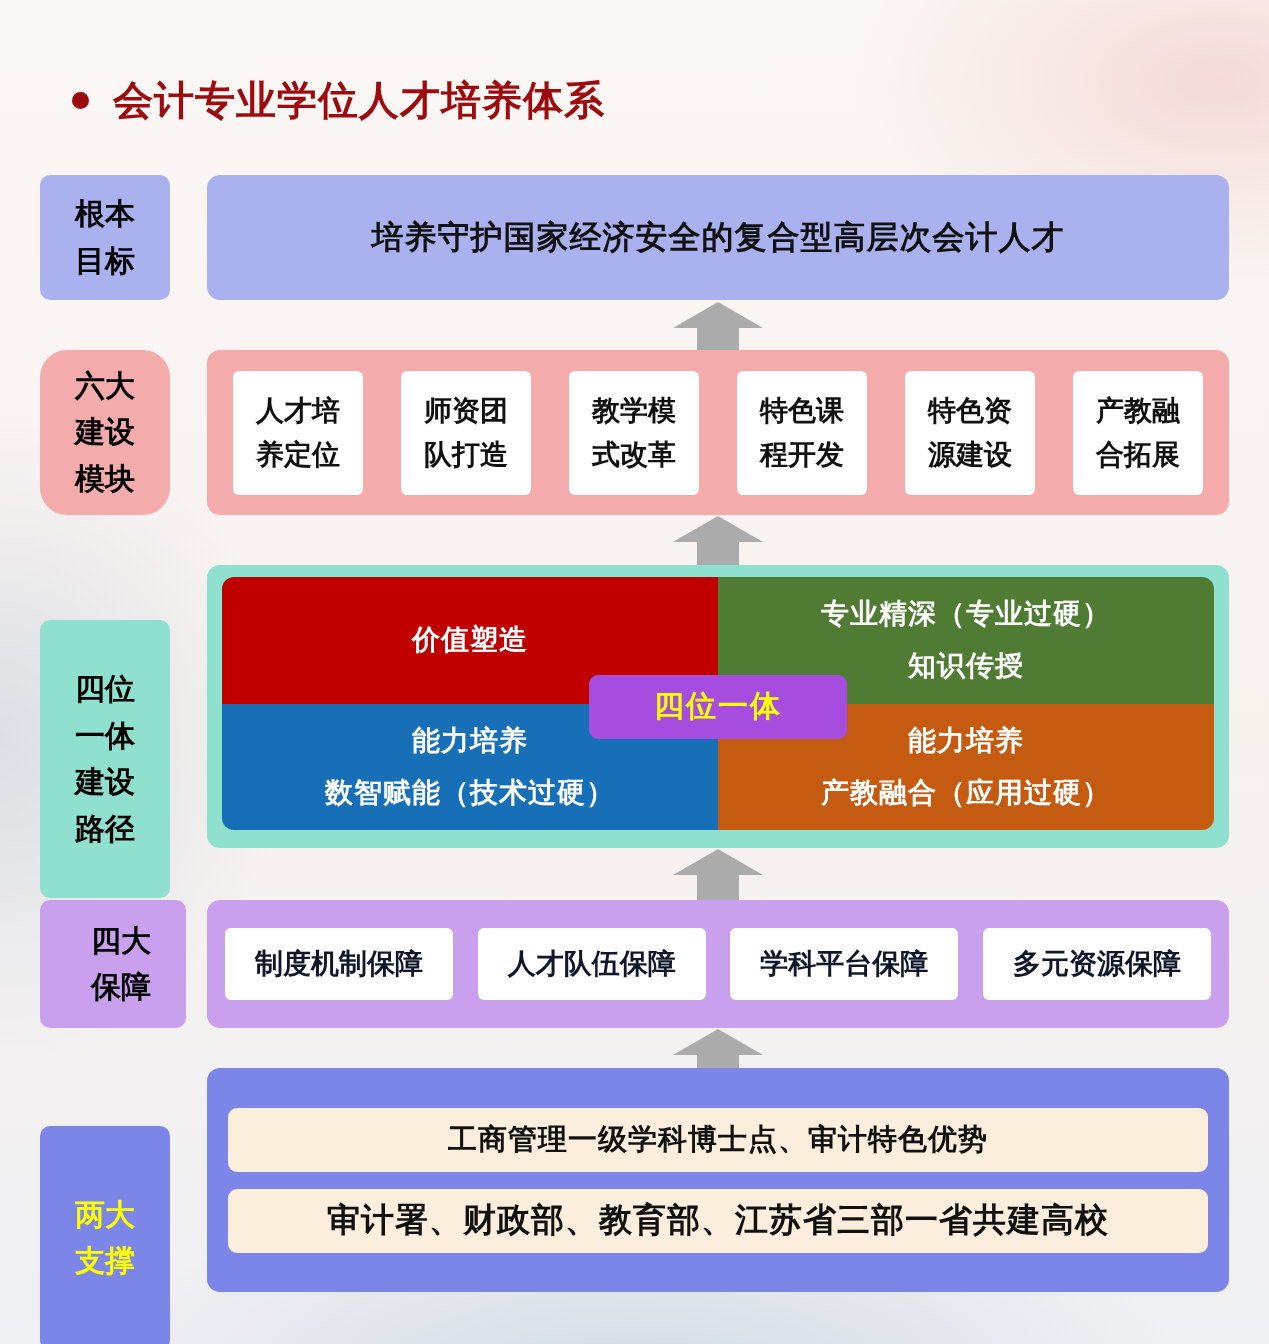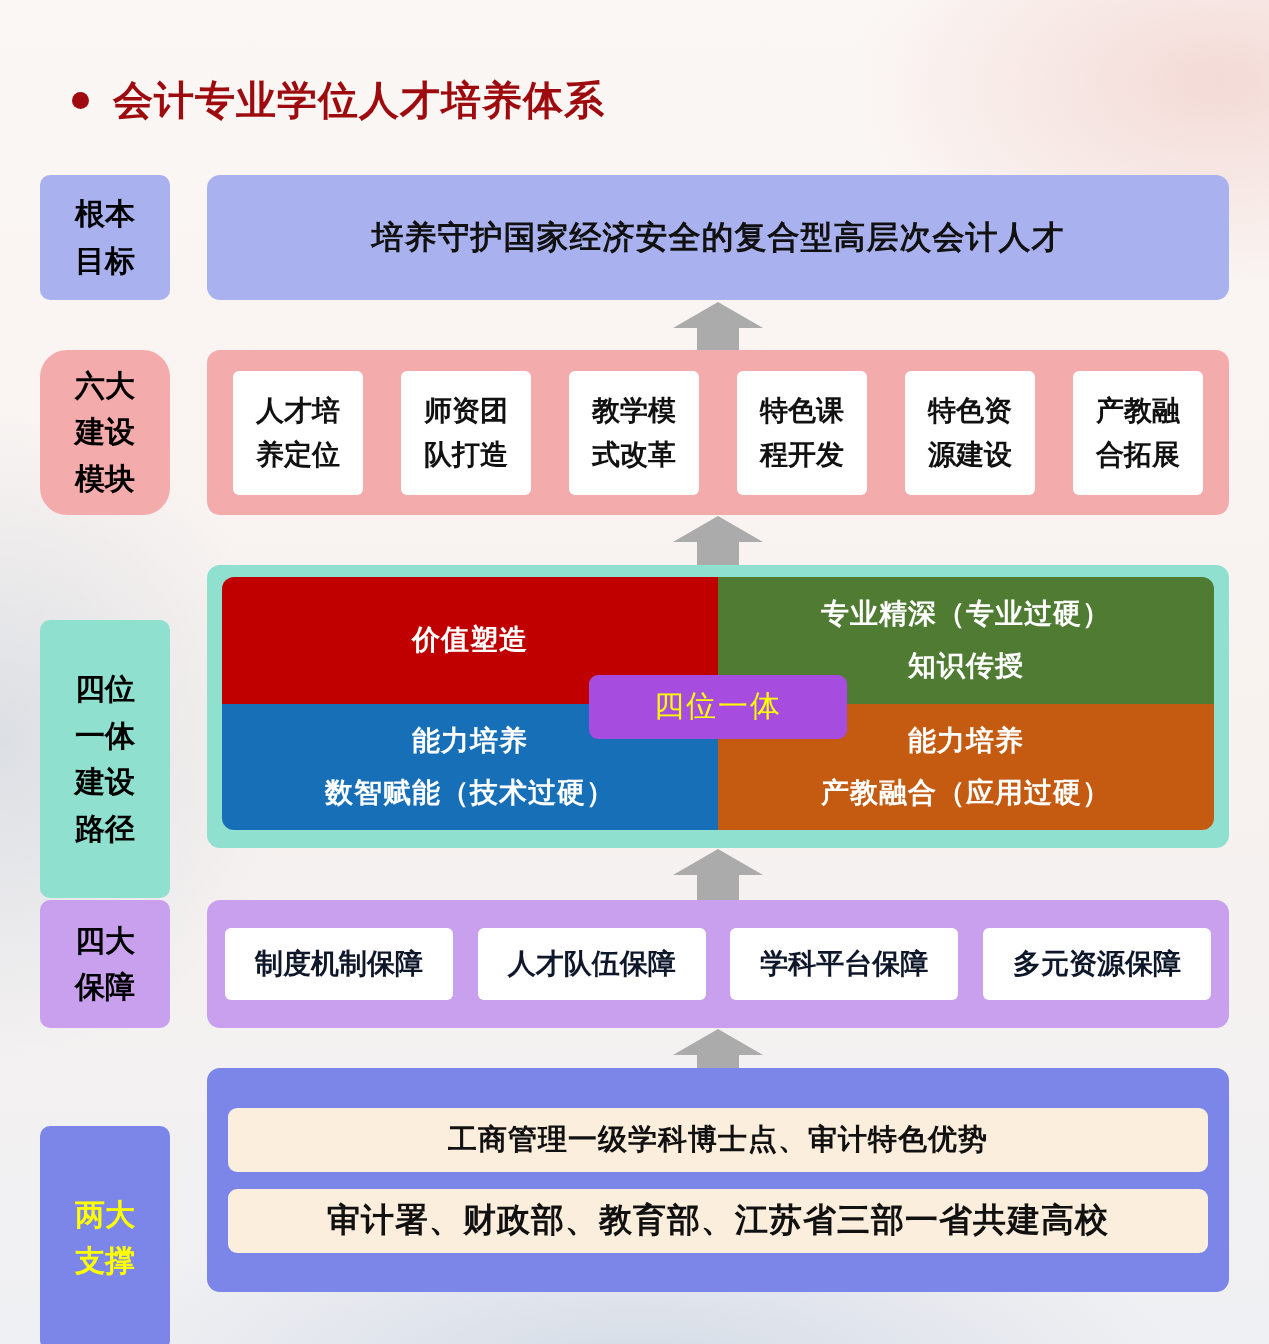--- a/index.html
+++ b/index.html
@@ -51,25 +51,25 @@
     display:grid;grid-template-columns:1fr 1fr;grid-template-rows:1fr 1fr;
     border-radius:12px;overflow:hidden;
   }
   .quad{display:flex;flex-direction:column;align-items:center;justify-content:center;gap:14px;color:#fff;font-size:28px;font-weight:700;text-align:center;letter-spacing:1px;}
   .q-red{background:#C00000;} .q-green{background:#4F7B33;}
   .q-blue{background:#176FB8;} .q-orange{background:#C55A11;}
   .center-badge{
     position:absolute;left:50%;top:50%;transform:translate(-50%,-50%);
     width:258px;height:64px;background:#A64DE0;border-radius:9px;
     display:flex;align-items:center;justify-content:center;
-    font-size:30px;font-weight:400;color:#FFFF00;letter-spacing:2px;
+    font-size:30px;font-weight:700;color:#FFFF00;letter-spacing:2px;
   }
 
   
-  .lbl-guarantee{top:900px;height:128px;background:#C9A0EE;}
+  .lbl-guarantee{top:900px;height:128px;background:#C9A0EE;padding-left:16px;}
   .band-guarantee{top:900px;height:128px;background:#C9A0EE;display:flex;align-items:center;justify-content:space-between;padding:0 18px;box-sizing:border-box;}
   .guarantee-box{width:228px;height:72px;background:#fff;border-radius:6px;display:flex;align-items:center;justify-content:center;font-size:28px;font-weight:700;color:#0f172a;}
 
   
   .lbl-support{top:1126px;height:224px;background:#7B86E8;color:#FFFF00;}
   .band-support{top:1068px;height:224px;background:#7B86E8;display:flex;flex-direction:column;justify-content:center;gap:17px;padding:0 21px;box-sizing:border-box;}
   .support-box{height:64px;background:#FBEEDC;border-radius:9px;display:flex;align-items:center;justify-content:center;font-weight:700;color:#111;letter-spacing:1px;}
   .support-box.first{font-size:29px;}
   .support-box.second{font-size:33px;}
 </style>

